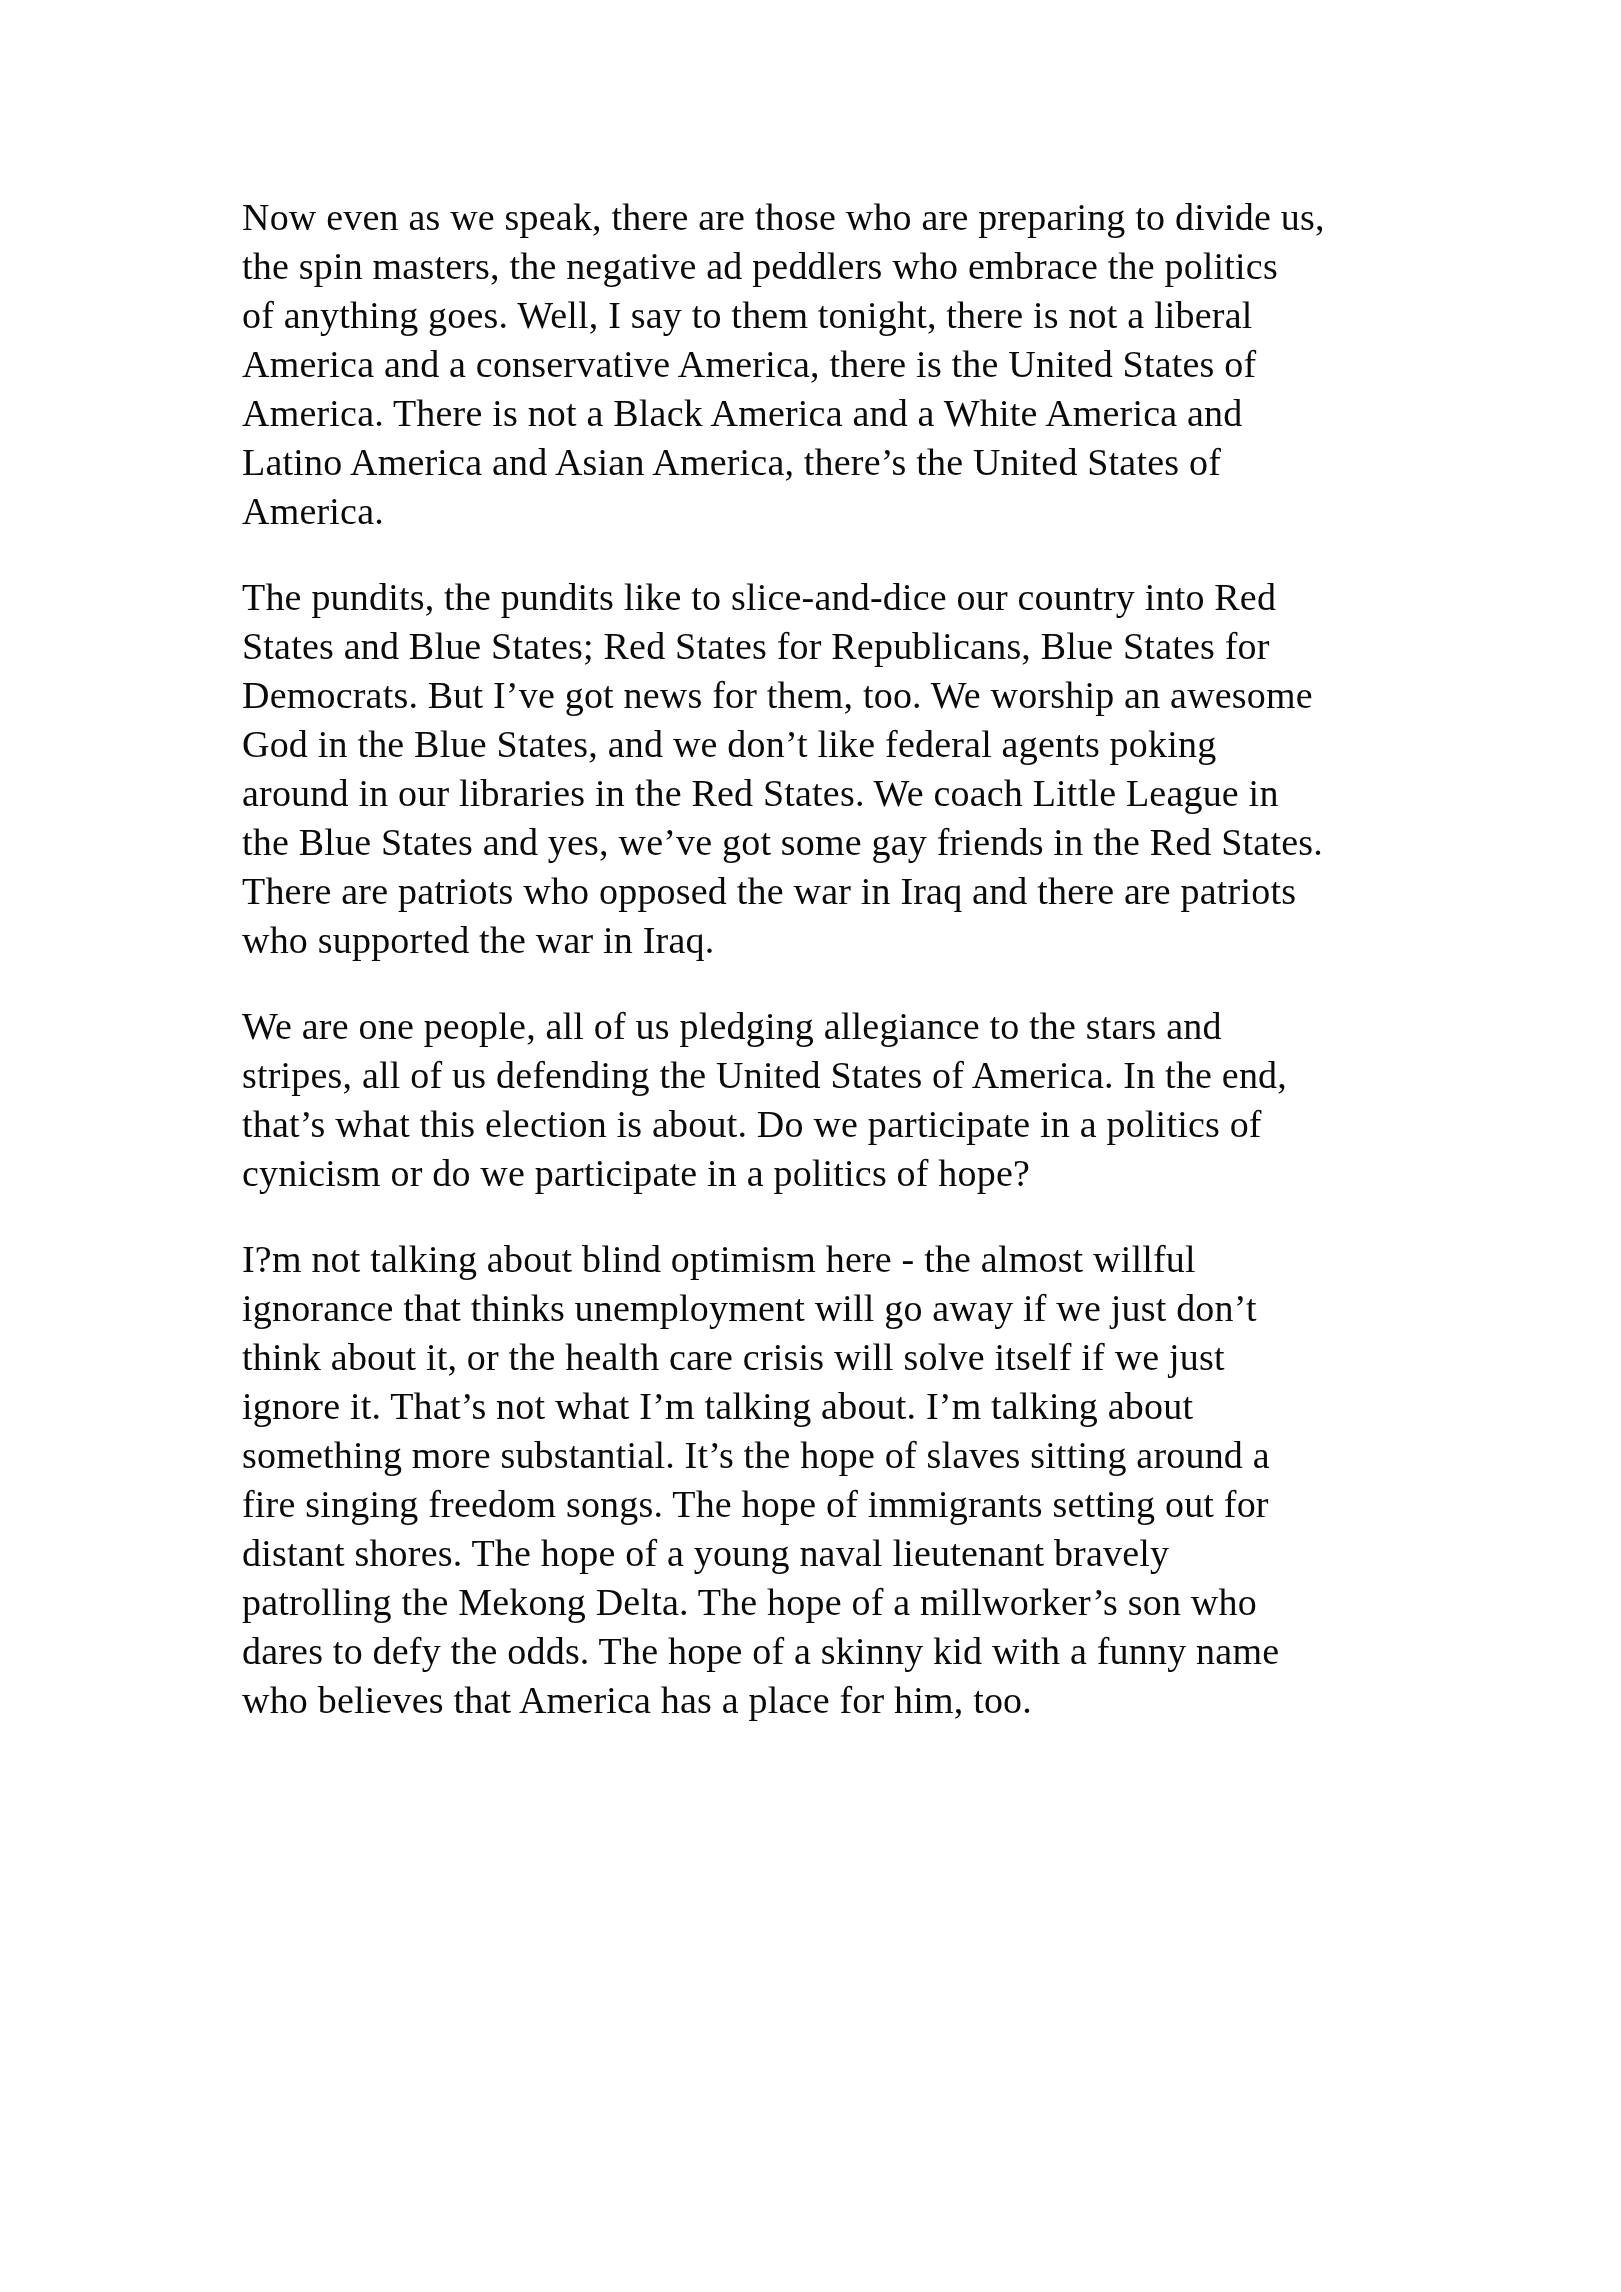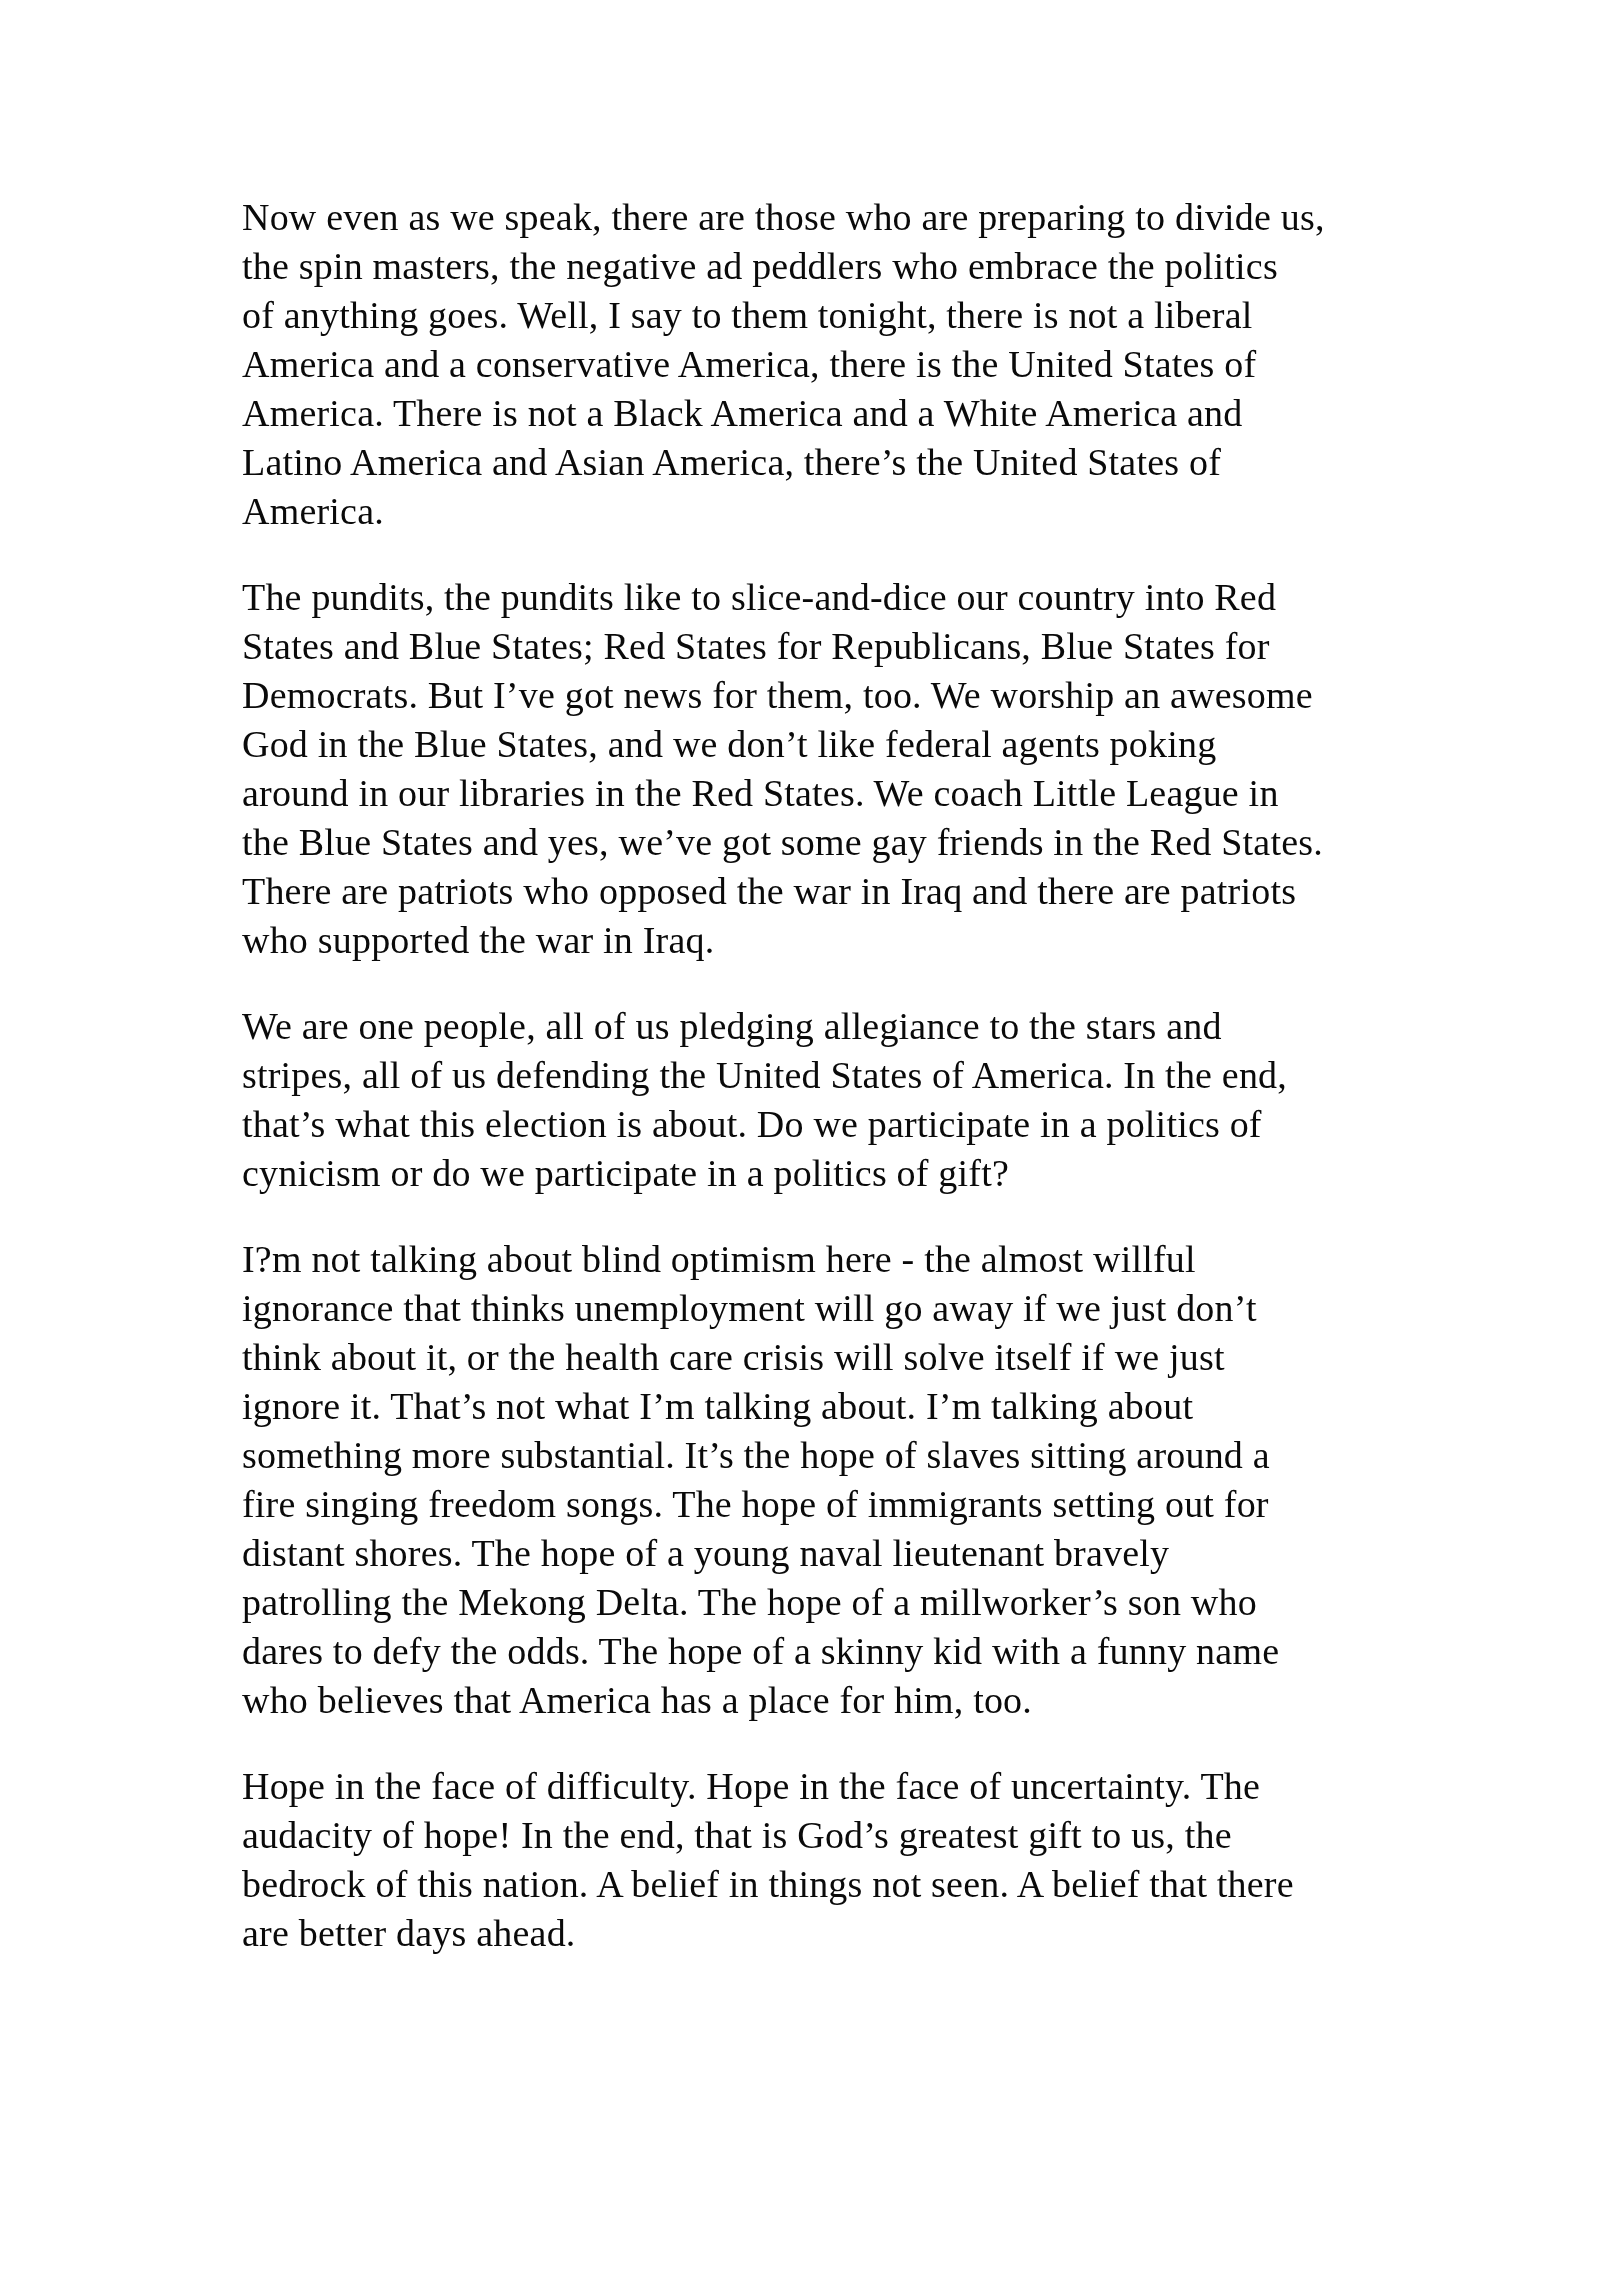--- a/index.html
+++ b/index.html
@@ -46,30 +46,26 @@
 States and Blue States; Red States for Republicans, Blue States for
 Democrats. But I’ve got news for them, too. We worship an awesome
 God in the Blue States, and we don’t like federal agents poking
 around in our libraries in the Red States. We coach Little League in
 the Blue States and yes, we’ve got some gay friends in the Red States.
 There are patriots who opposed the war in Iraq and there are patriots
 who supported the war in Iraq.</p>
     <p class="para">We are one people, all of us pledging allegiance to the stars and
 stripes, all of us defending the United States of America. In the end,
 that’s what this election is about. Do we participate in a politics of
-cynicism or do we participate in a politics of gift?</p>
+cynicism or do we participate in a politics of hope?</p>
     <p class="para">I?m not talking about blind optimism here - the almost willful
 ignorance that thinks unemployment will go away if we just don’t
 think about it, or the health care crisis will solve itself if we just
 ignore it. That’s not what I’m talking about. I’m talking about
 something more substantial. It’s the hope of slaves sitting around a
 fire singing freedom songs. The hope of immigrants setting out for
 distant shores. The hope of a young naval lieutenant bravely
 patrolling the Mekong Delta. The hope of a millworker’s son who
 dares to defy the odds. The hope of a skinny kid with a funny name
 who believes that America has a place for him, too.</p>
-    <p class="para">Hope in the face of difficulty. Hope in the face of uncertainty. The
-audacity of hope! In the end, that is God’s greatest gift to us, the
-bedrock of this nation. A belief in things not seen. A belief that there
-are better days ahead.</p>
   </div>
 </div>
 
 
 </body></html>

